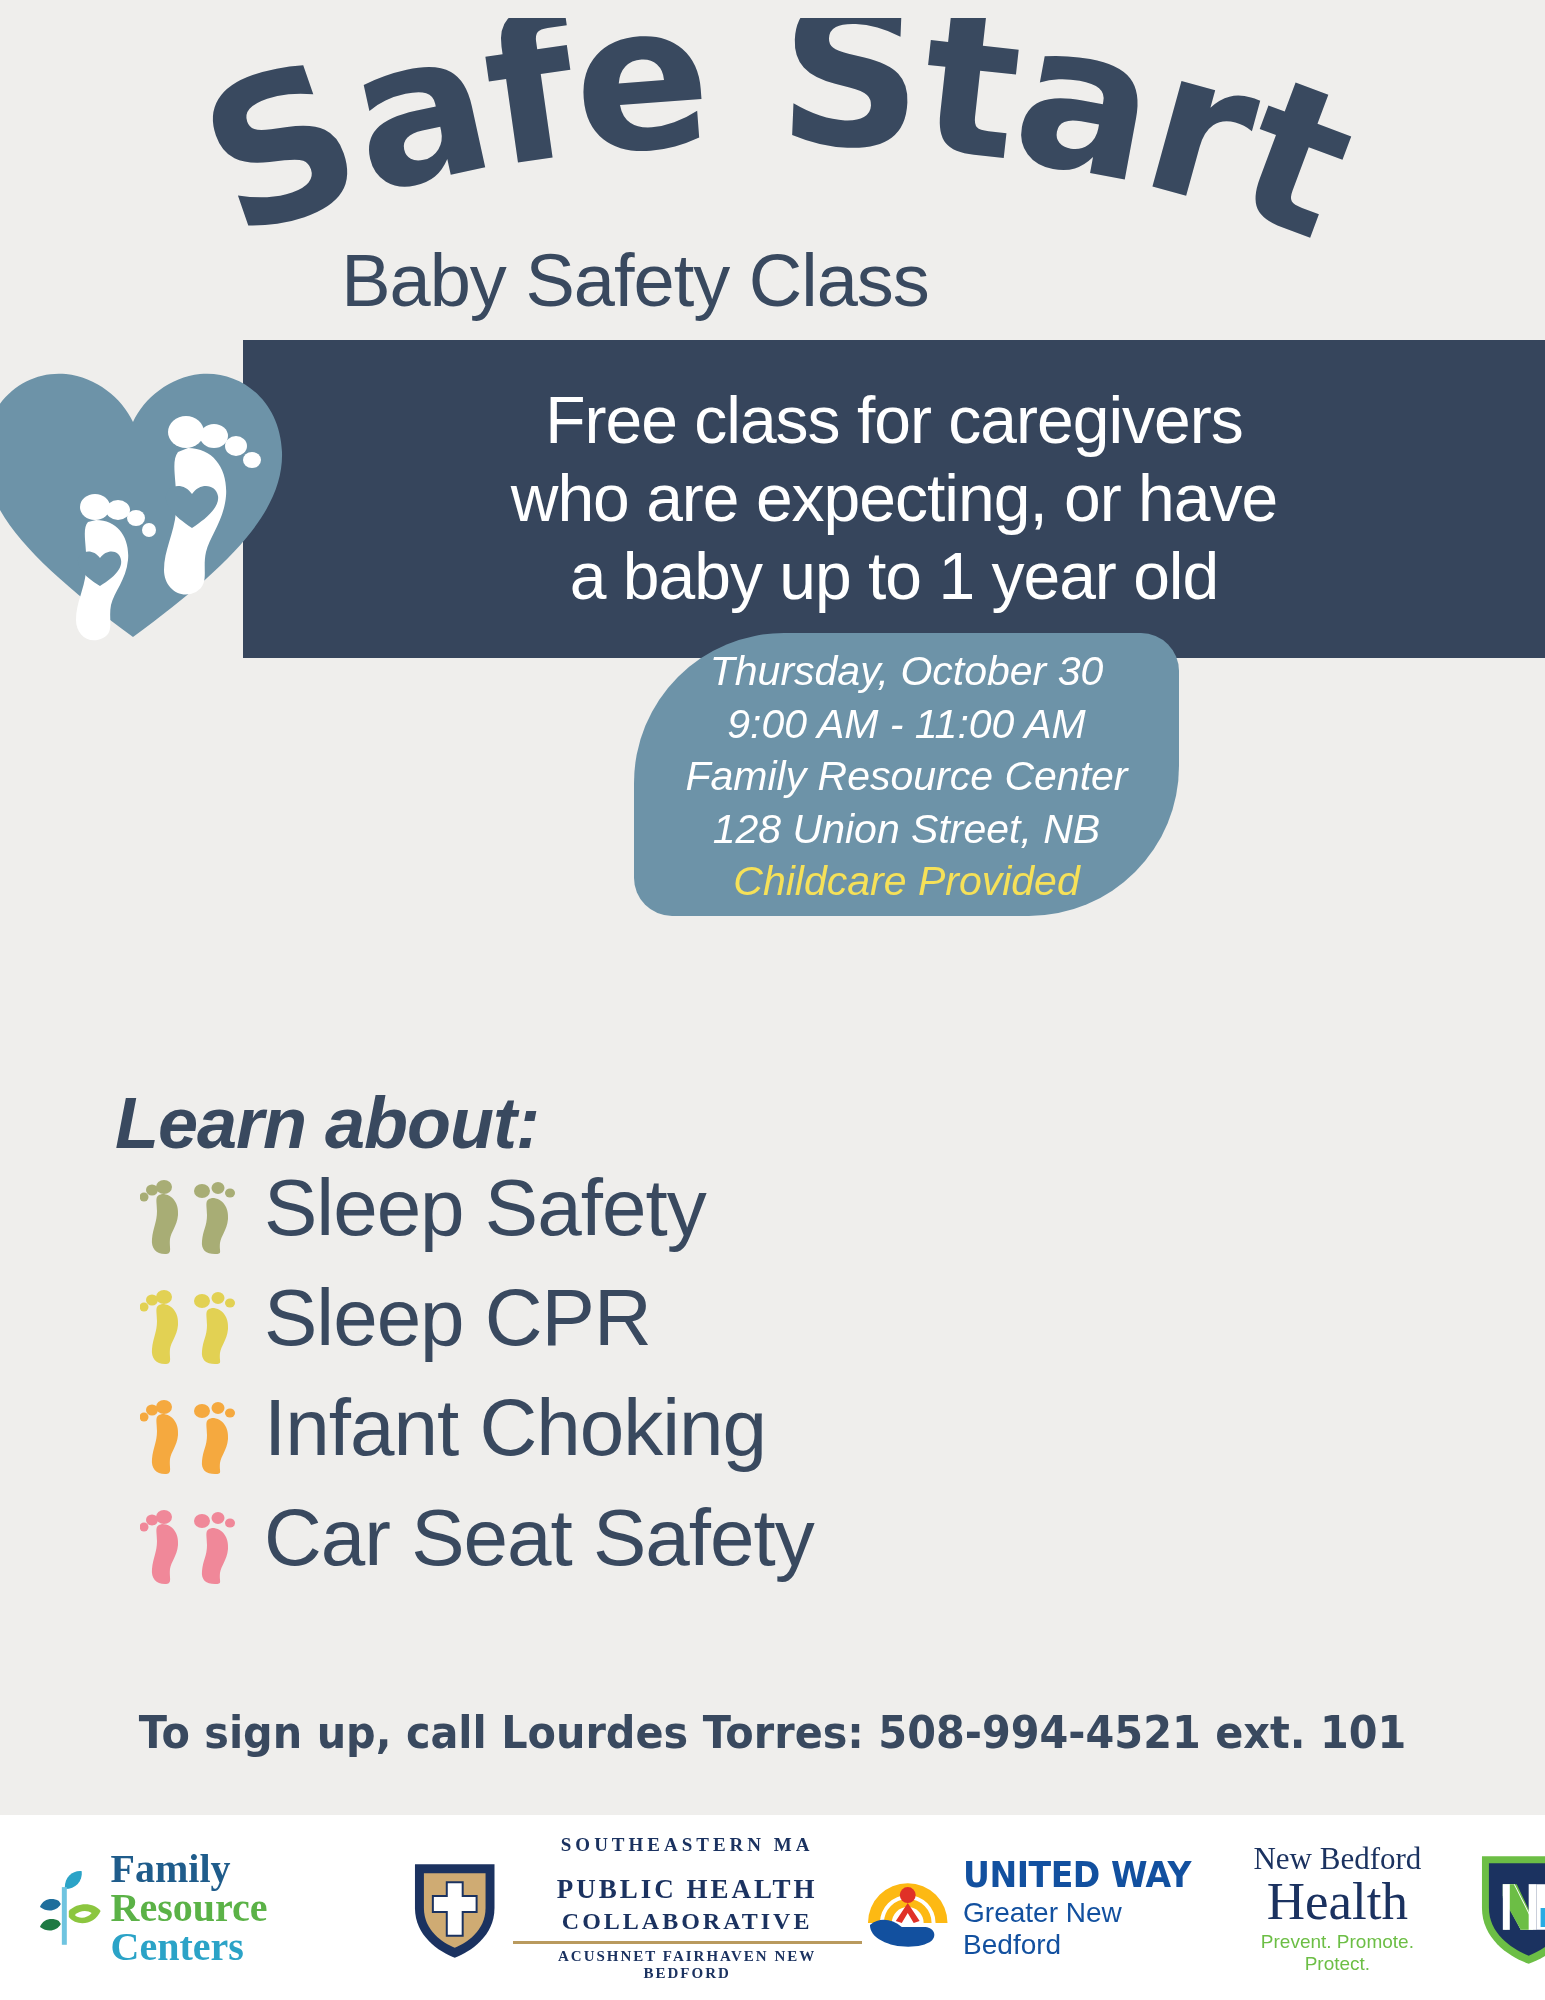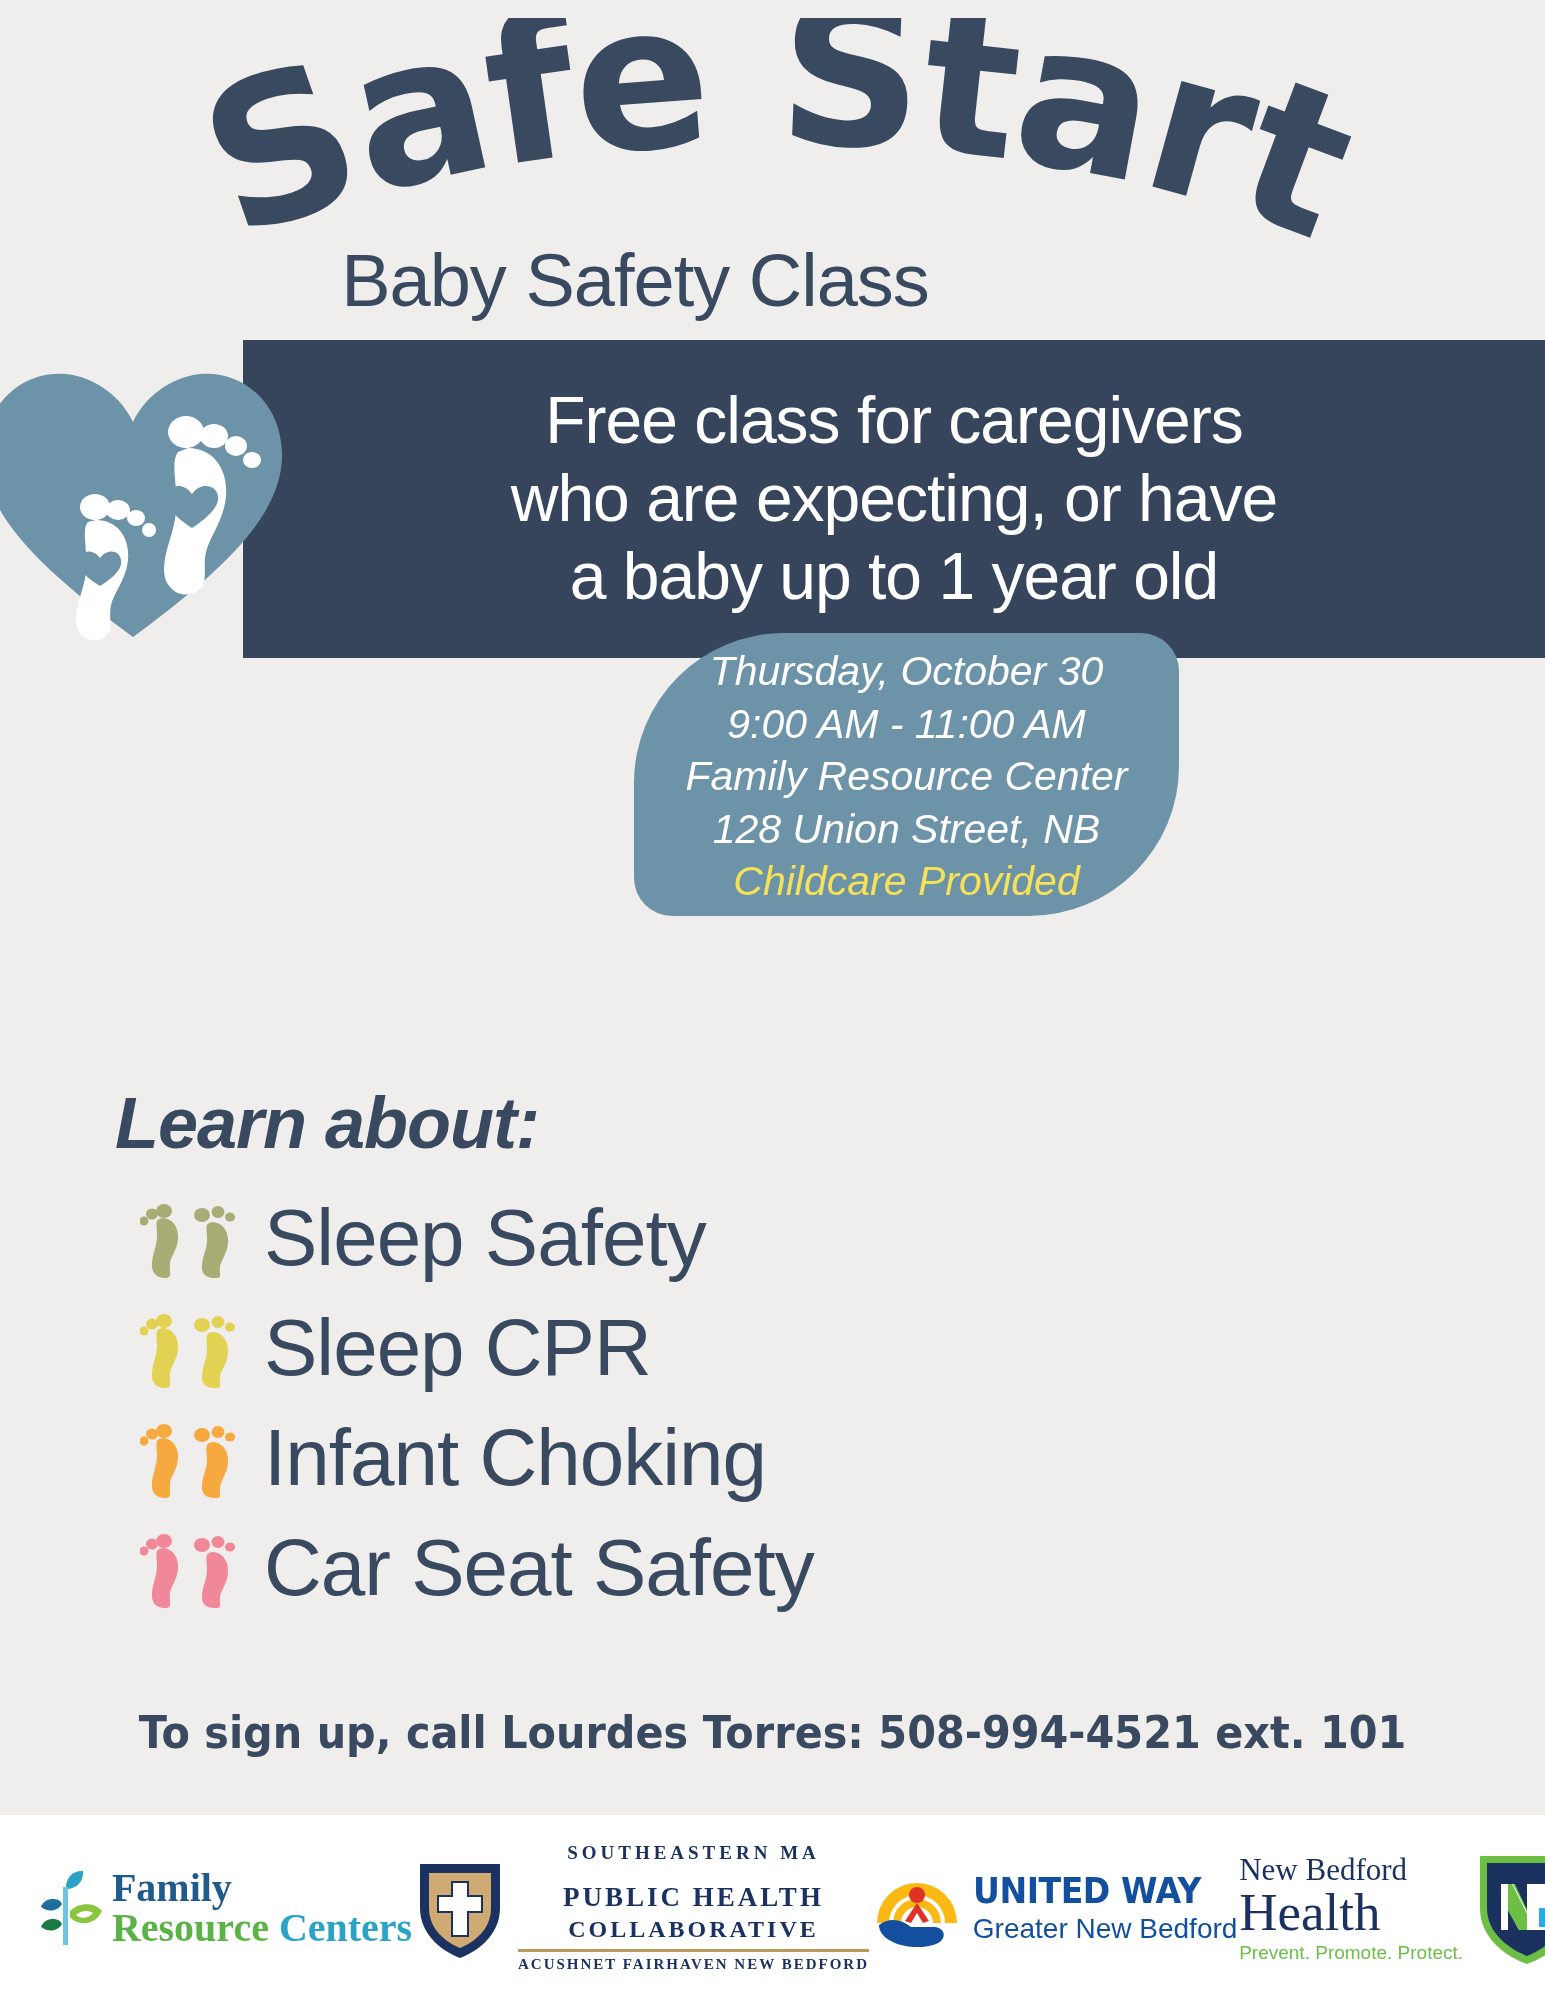--- a/index.html
+++ b/index.html
@@ -123,21 +123,21 @@
   }
 
   .topics {
     position: absolute;
     left: 140px;
     top: 1168px;
     width: 1150px;
   }
   .topic-row {
     display: flex;
-    align-items: flex-end;
+    align-items: flex-start;
     height: 110px;
   }
   .feet-icon { width: 96px; height: 86px; flex: 0 0 96px; }
   .topic-label {
     font-family: "Liberation Sans", sans-serif;
     font-size: 80px;
     font-weight: 400;
     color: #39495F;
     margin-left: 28px;
     letter-spacing: -1px;
@@ -195,21 +195,21 @@
   .uw-l1 {
     font-family: "DejaVu Sans", sans-serif;
     font-size: 36px; font-weight: bold; color: #12509F; letter-spacing: -0.5px;
     transform: scaleX(0.92); transform-origin: left center;
   }
   .uw-l2 {
     font-family: "Liberation Sans", sans-serif;
     font-size: 28px; color: #12509F; margin-top: 2px;
   }
 
-  .nbh-txt { margin-right: 12px; }
+  .nbh-txt { text-align: center; margin-right: 28px; }
   .nbh-l1 { font-family: "Liberation Serif", serif; font-size: 31px; color: #1B3260; }
   .nbh-l2 {
     font-family: "Liberation Serif", serif; font-size: 53px; color: #1B3260;
     line-height: 1; margin-top: -2px;
   }
   .nbh-l3 { font-family: "Liberation Sans", sans-serif; font-size: 19px; color: #6CBE45; margin-top: 3px; }
   .nb-mark { width: 104px; height: 116px; }
 </style>
 </head>
 <body>

